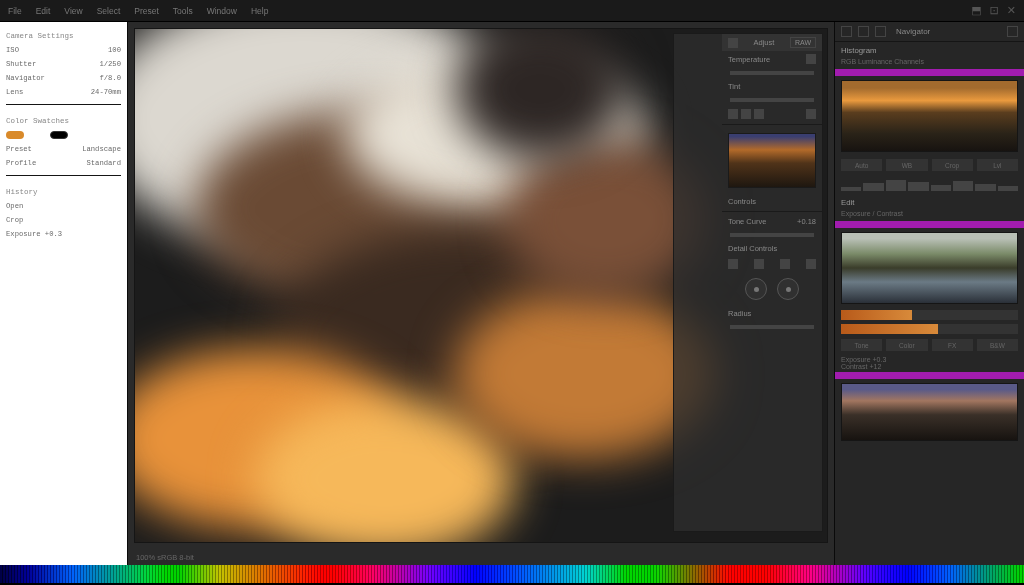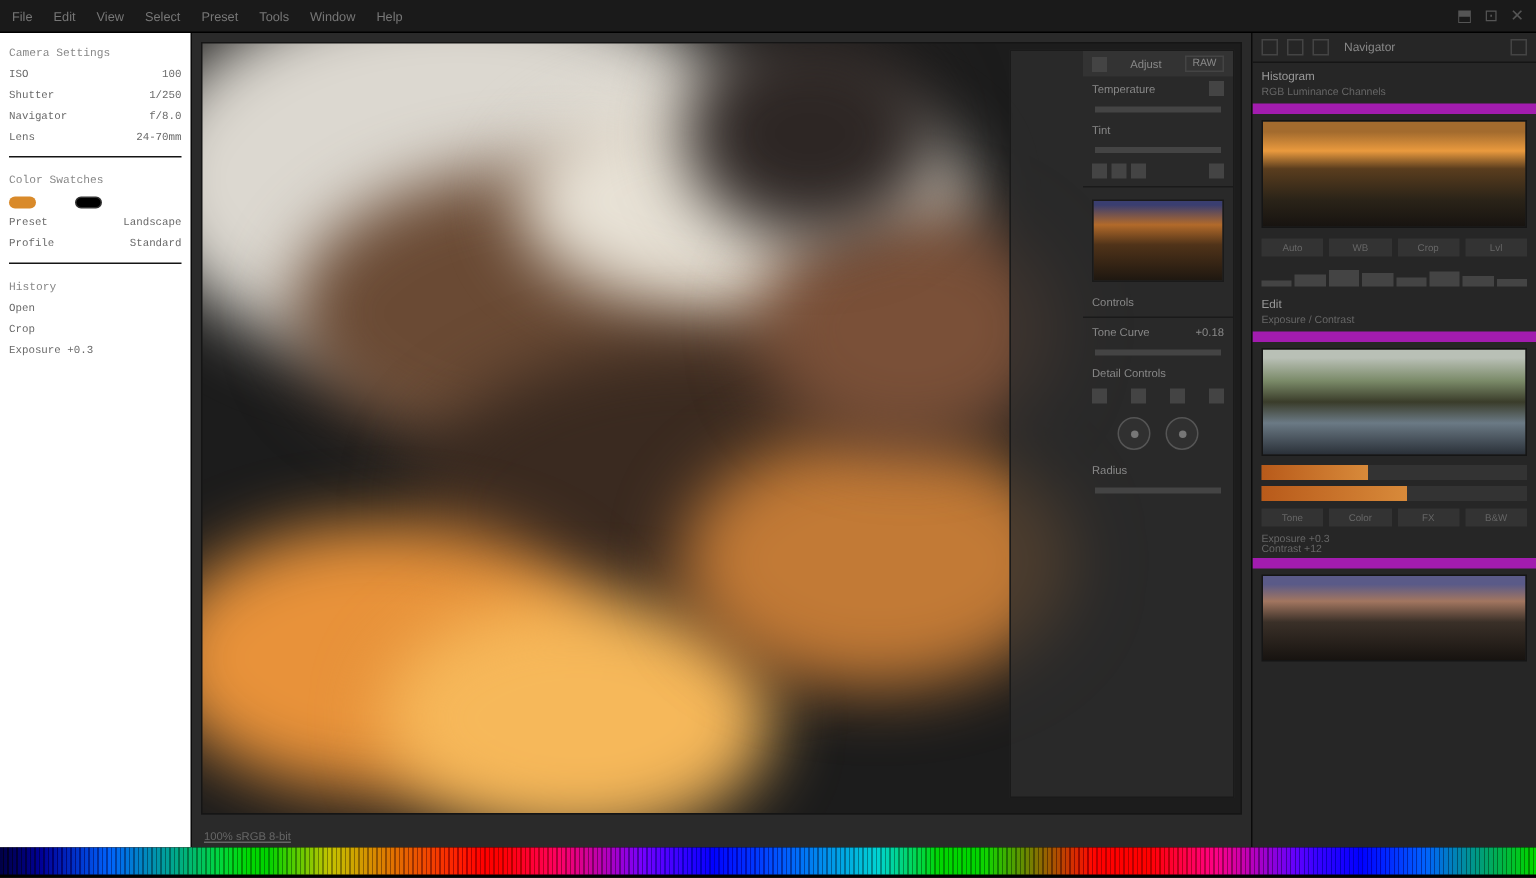--- a/index.html
+++ b/index.html
@@ -27,21 +27,21 @@
 .left .sect-head { font-size:7.5px; color:#888; margin-top:6px; margin-bottom:2px; }
 .left .row { font-size:7.2px; color:#6a6a6a; padding:2px 0; display:flex; align-items:center; gap:4px; }
 .left .sw { width:18px; height:8px; border-radius:4px; }
 .left .divider { height:1px; background:#151515; margin:4px 0; }
 
 
 .center { flex:1; background:#2a2a2a; display:flex; flex-direction:column; position:relative; }
 .canvas-wrap { flex:1; margin:6px; background:#1c1c1c; position:relative; overflow:hidden; border:1px solid #151515;}
 .canvas-img { position:absolute; inset:0; }
 .blob { position:absolute; filter:blur(22px); border-radius:50%; }
-.statusline { height:16px; padding:0 8px; display:flex; align-items:center; font-size:7.5px; color:#666;text-decoration:underline; }
+.statusline { height:16px; padding:0 8px; display:flex; align-items:center; font-size:7.5px; color:#666; }
 
 
 .floatpanel { position:absolute; top:4px; right:4px; width:150px; bottom:10px; background:#2c2c2cc8; border:1px solid #1a1a1a; display:flex; flex-direction:column; font-size:7.5px;padding-left:48px; }
 .fp-row { padding:3px 6px; display:flex; align-items:center; gap:4px; justify-content:space-between; }
 .fp-head { background:#333; }
 .fp-sep { height:1px; background:#1a1a1a; margin:2px 0; }
 .fp-sw { width:10px; height:10px; background:#444; }
 .fp-btn { padding:1px 4px; border:1px solid #444; font-size:7px; }
 .fp-thumb { margin:6px; height:55px; border:1px solid #1a1a1a; background:linear-gradient(180deg,#3a3e70 5%,#b26a2a 30%,#503319 55%,#1e1710 100%); position:relative; }
 .fp-slider { height:4px; background:#444; margin:4px 8px; position:relative; }

